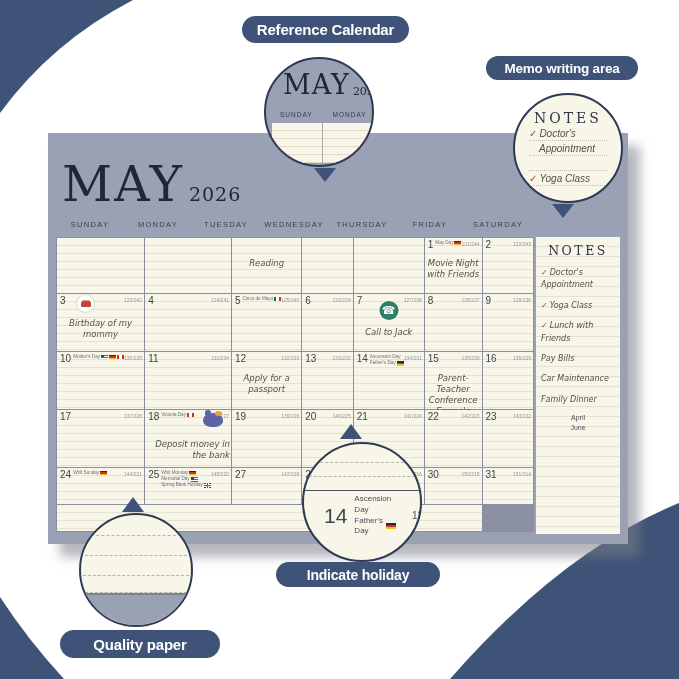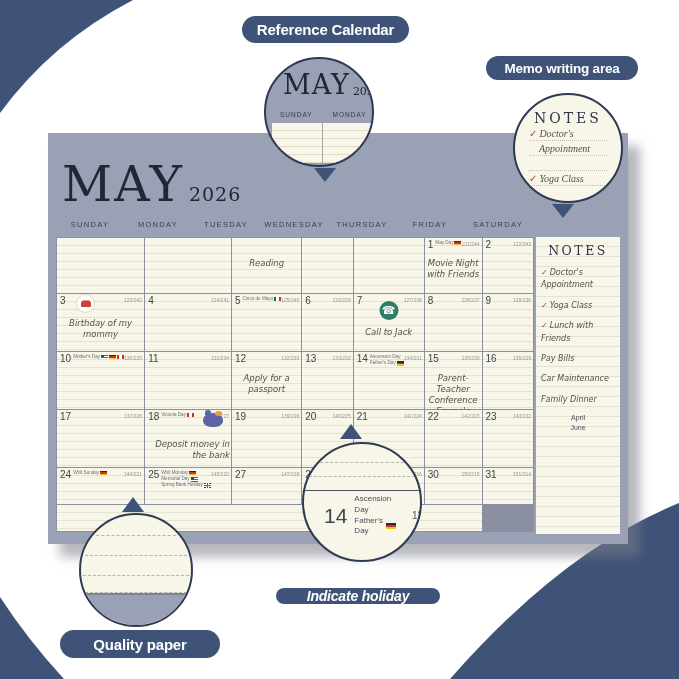--- a/index.html
+++ b/index.html
@@ -84,21 +84,21 @@
   .c-ref-days{position:absolute;left:14px;top:52px;display:flex;gap:20px;font-size:6.5px;
         letter-spacing:1px;color:#343b4e;}
   .c-ref-cells{position:absolute;left:6px;top:64px;width:104px;height:40px;background:#f8f5e9;
         background-image:repeating-linear-gradient(to bottom,transparent 0 7px,#e0dcca 7px 8px);}
   .c-ref-cells::after{content:"";position:absolute;left:48%;top:0;bottom:0;border-left:1px solid #a7ab99;}
   .c-ref-cells2{position:absolute;left:6px;top:106px;width:104px;height:10px;background:#f8f5e9;}
 
   #c-memo{left:513px;top:93px;width:110px;height:110px;background:#f8f5e9;}
   .c-memo-title{font-family:"DejaVu Serif",serif;font-size:14px;letter-spacing:3px;color:#2f3547;
         text-align:center;margin-top:15px;}
-  .memo-line{margin:0 14px;border-bottom:1px dotted #c2bda6;font-family:Liberation Serif, serif;
+  .memo-line{margin:0 14px;border-bottom:1px dotted #c2bda6;font-family:Liberation Sans, sans-serif;
         font-style:italic;font-size:10px;color:#4f5345;height:15px;line-height:15px;white-space:nowrap;}
   .memo-line.indent{padding-left:10px;}
 
   #c-holiday{left:302px;top:442px;width:120px;height:120px;background:#f8f5e9;}
   .dash{border-top:1px dashed #b9b5a4;}
   .c-hol-row{position:absolute;left:0;right:0;top:50px;display:flex;align-items:center;}
   .c-hol-top{position:absolute;left:0;right:0;top:46px;border-top:1.5px solid #4a4f5e;}
   .c-hol-day{font-size:21px;color:#3f4554;margin-left:20px;font-family:"Liberation Sans",sans-serif;}
   .c-hol-lines{margin-left:7px;font-size:8px;color:#4a4f5e;line-height:1.35;}
   .c-hol-l2{display:flex;align-items:center;gap:3px;}
@@ -112,21 +112,21 @@
   
   .tri{position:absolute;width:0;height:0;border-left:11px solid transparent;border-right:11px solid transparent;}
   .tri-down{border-top:14px solid #3e5377;}
   .tri-up{border-bottom:15px solid #3e5377;}
 
   
   .pill{position:absolute;background:#3e5377;color:#ffffff;border-radius:16px;display:flex;
         align-items:center;justify-content:center;font-weight:bold;letter-spacing:-0.2px;}
   #p-ref{left:242px;top:16px;width:167px;height:27px;font-size:15px;}
   #p-memo{left:486px;top:56px;width:152px;height:24px;font-size:13.5px;}
-  #p-holiday{left:276px;top:588px;width:164px;height:16px;font-size:14px;font-style:italic;}
+  #p-holiday{left:276px;top:562px;width:164px;height:25px;font-size:14px;}
   #p-paper{left:60px;top:630px;width:160px;height:28px;font-size:15px;}
 </style>
 </head>
 <body>
 
 <div id="scene">
 
   <svg class="corner-svg" viewBox="0 0 679 679">
     <path d="M0,0 L133,0 Q52,42 0,113 Z" fill="#3e5377"></path>
     <path d="M679,679 L679,503 Q562,551 450,679 Z" fill="#3e5377"></path>

